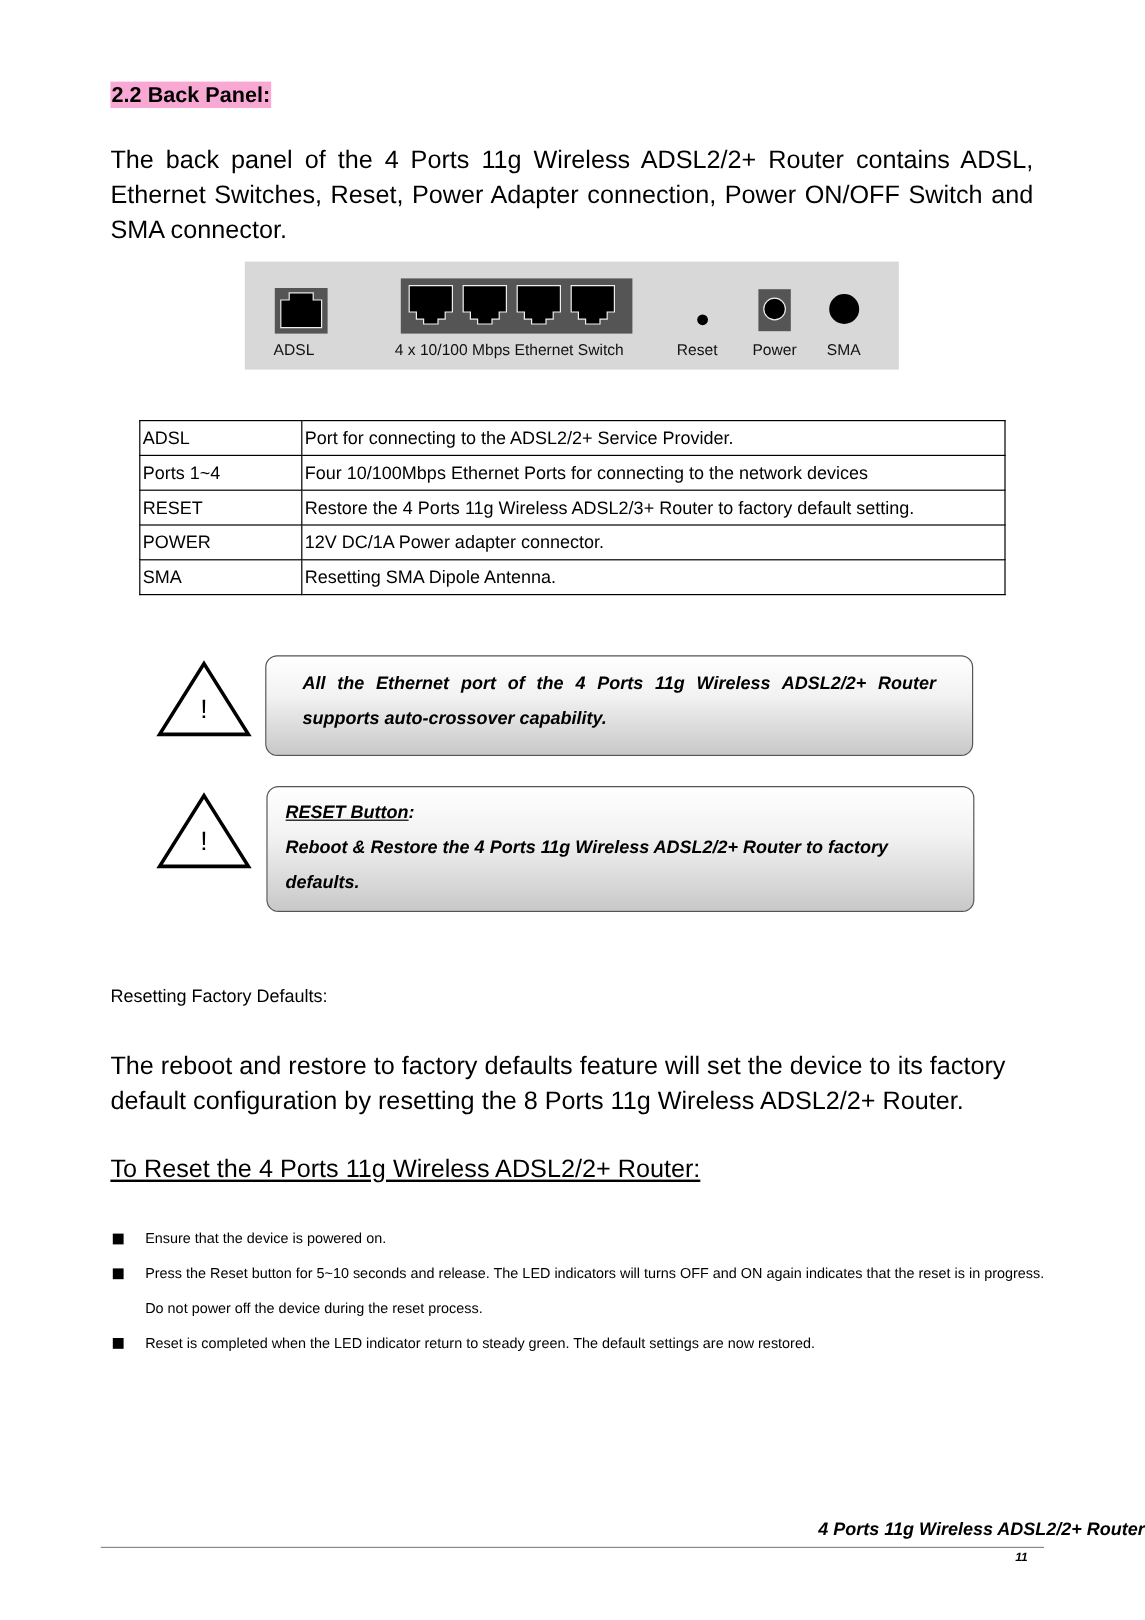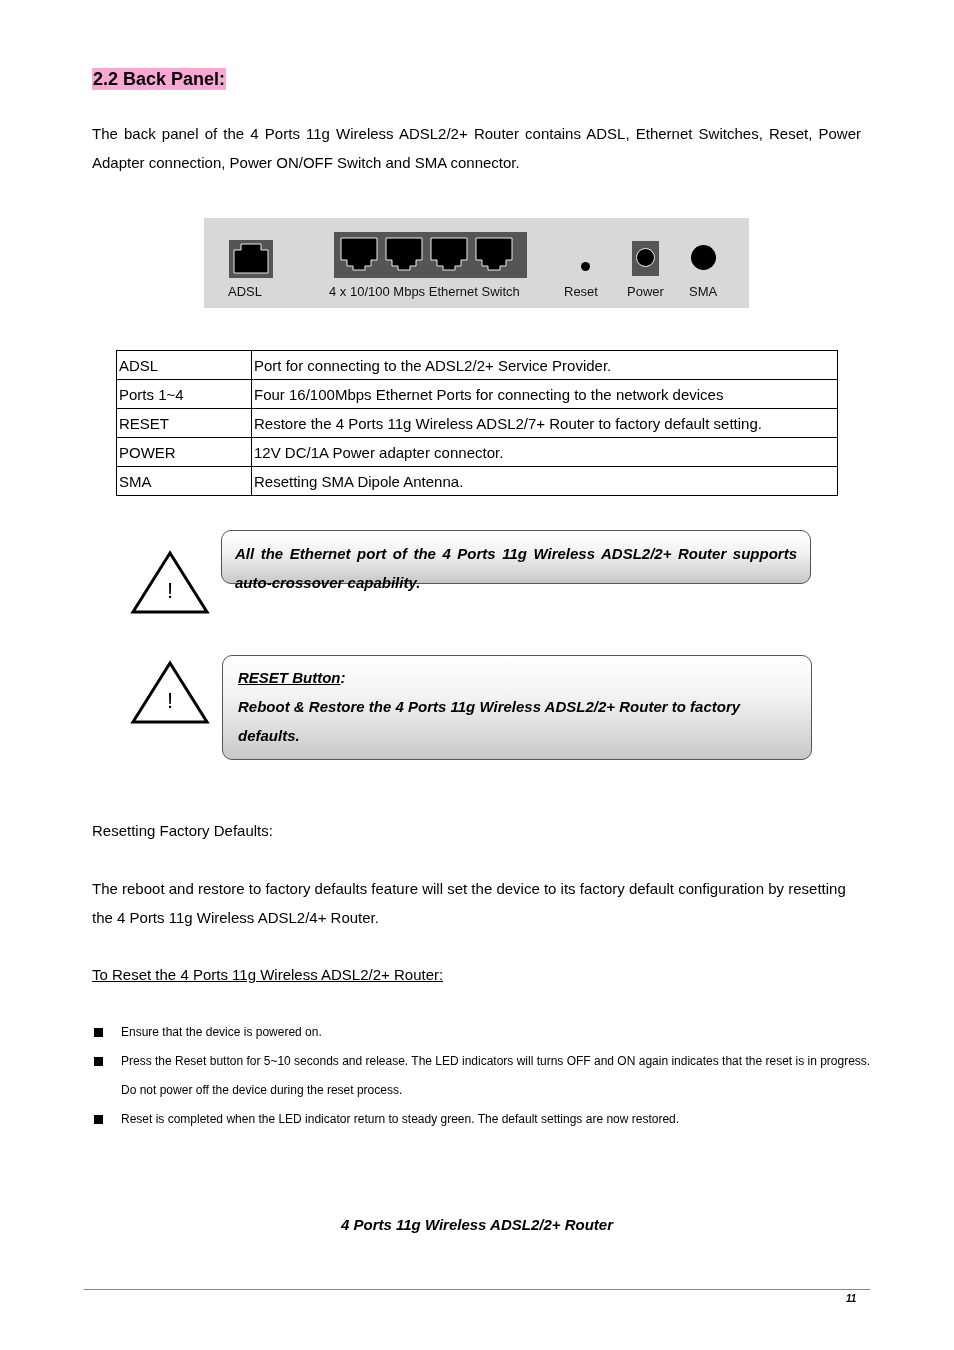--- a/index.html
+++ b/index.html
@@ -1,21 +1,21 @@
 <!DOCTYPE html>
 <html><head>
 <meta charset="utf-8">
 <style>
   html, body { margin: 0; padding: 0; background: #ffffff; }
   body { width: 954px; height: 1350px; position: relative; overflow: hidden;
          font-family: "Liberation Sans", sans-serif; color: #000; }
   .abs { position: absolute; }
   .heading { left: 92px; top: 68px; font-size: 18px; font-weight: bold;
              background: #f9a8d4; padding: 0 1px; line-height: 22px; }
-  .para { left: 92px; width: 769px; font-size: 15px; line-height: 29px; text-align: justify; }
+  .para { left: 92px; width: 769px; font-size: 21px; line-height: 29px; text-align: justify; }
   .panel { left: 204px; top: 218px; width: 545px; height: 90px; background: #d8d8d8; }
   .panel .lbl { position: absolute; top: 66px; font-size: 13px; color: #111; }
   .adsl-port { position: absolute; left: 25px; top: 22px; width: 44px; height: 38px; background: #555; }
   .switch { position: absolute; left: 130px; top: 14px; width: 193px; height: 46px; background: #555; }
   .rj { position: absolute; top: 4px; width: 40px; height: 36px; }
   .reset-dot { position: absolute; left: 377px; top: 44px; width: 9px; height: 9px; border-radius: 50%; background: #000; }
   .power-jack { position: absolute; left: 428px; top: 23px; width: 27px; height: 35px; background: #555; }
   .power-jack i { position: absolute; left: 4px; top: 7px; width: 17px; height: 17px; border-radius: 50%; background: #000; border: 1px solid #eee; }
   .sma { position: absolute; left: 487px; top: 27px; width: 25px; height: 25px; border-radius: 50%; background: #000; }
   table.spec { position: absolute; left: 116px; top: 350px; width: 722px; border-collapse: collapse; font-size: 15px; }
@@ -23,21 +23,21 @@
   table.spec td.k { width: 130px; }
   .note { position: absolute; left: 221px; width: 590px; border: 1px solid #555; border-radius: 10px;
           background: linear-gradient(#ffffff 0%, #f2f2f2 40%, #c8c8c8 100%);
           font-size: 15px; font-weight: bold; font-style: italic; line-height: 29px; box-sizing: border-box; }
   .warn { position: absolute; left: 130px; width: 80px; height: 74px; }
   .sub-heading { left: 92px; top: 820px; font-size: 15px; font-weight: normal; line-height: 22px; }
   .bullet-list { position: absolute; left: 92px; top: 1018px; width: 790px; margin: 0; padding: 0; list-style: none; font-size: 12px; line-height: 29px; }
   .bullet-list li { position: relative; padding-left: 29px; }
   .bullet-list li .sq { position: absolute; left: 2px; top: 10px; width: 9px; height: 9px; background: #000; }
   .footer-rule { left: 84px; top: 1289px; width: 786px; height: 1px; background: #888; }
-  .footer-title { left: 0; width: 954px; top: 1216px; text-align: center; font-size: 15px; font-weight: bold; font-style: italic; line-height: 18px; }
+  .footer-title { left: 0; width: 954px; top: 1266px; text-align: right; font-size: 15px; font-weight: bold; font-style: italic; line-height: 18px; }
   .footer-page { left: 846px; top: 1290px; font-size: 10px; font-weight: bold; font-style: italic; line-height: 18px; }
 </style>
 </head>
 <body>
 
 <div class="abs heading">2.2 Back Panel:</div>
 <div class="abs para" style="top:119px;">The back panel of the 4 Ports 11g Wireless ADSL2/2+ Router contains ADSL, Ethernet Switches, Reset, Power Adapter connection, Power ON/OFF Switch and SMA connector.</div>
 
 <div class="abs panel">
   <div class="adsl-port">
@@ -72,60 +72,60 @@
 </div>
 
 <table class="spec">
   <tbody>
       <tr>
     <td class="k">ADSL</td>
     <td>Port for connecting to the ADSL2/2+ Service Provider.</td>
   </tr>
   <tr>
     <td class="k">Ports 1~4</td>
-    <td>Four 16/100Mbps Ethernet Ports for connecting to the network devices</td>
+    <td>Four 10/100Mbps Ethernet Ports for connecting to the network devices</td>
   </tr>
   <tr>
     <td class="k">RESET</td>
-    <td>Restore the 4 Ports 11g Wireless ADSL2/7+ Router to factory default setting.</td>
+    <td>Restore the 4 Ports 11g Wireless ADSL2/3+ Router to factory default setting.</td>
   </tr>
   <tr>
     <td class="k">POWER</td>
     <td>12V DC/1A Power adapter connector.</td>
   </tr>
   <tr>
     <td class="k">SMA</td>
     <td>Resetting SMA Dipole Antenna.</td>
   </tr>
 </tbody>
   </table>
 
 <div class="warn" style="top:550px;">
   <svg width="80" height="74" viewBox="0 0 80 74">
       <path d="M40 3 L77 62 H3 Z" fill="#fff" stroke="#000" stroke-width="3" stroke-linejoin="miter"></path>
       <text x="40" y="48" font-size="22" text-anchor="middle" font-family="Liberation Sans, sans-serif">!</text>
     </svg>
 </div>
-<div class="note" style="top:530px; height:54px; padding:8px 13px; text-align:justify;">
+<div class="note" style="top:546px; height:84px; padding:8px 30px; text-align:justify;">
   <span>All the Ethernet port of the 4 Ports 11g Wireless ADSL2/2+ Router supports auto-crossover capability.</span>
 </div>
 
 <div class="warn" style="top:660px;">
   <svg width="80" height="74" viewBox="0 0 80 74">
       <path d="M40 3 L77 62 H3 Z" fill="#fff" stroke="#000" stroke-width="3" stroke-linejoin="miter"></path>
       <text x="40" y="48" font-size="22" text-anchor="middle" font-family="Liberation Sans, sans-serif">!</text>
     </svg>
 </div>
 <div class="note" style="top:655px; left:222px; height:105px; padding:7px 15px;">
   <div><span style="text-decoration:underline;text-align:right;">RESET Button</span><span>:</span></div>
   <div>Reboot &amp; Restore the 4 Ports 11g Wireless ADSL2/2+ Router to factory defaults.</div>
 </div>
 
 <div class="abs sub-heading">Resetting Factory Defaults:</div>
-<div class="abs para" style="top:874px; text-align:left;">The reboot and restore to factory defaults feature will set the device to its factory default configuration by resetting the 4 Ports 11g Wireless ADSL2/4+ Router.</div>
+<div class="abs para" style="top:874px; text-align:left;">The reboot and restore to factory defaults feature will set the device to its factory default configuration by resetting the 8 Ports 11g Wireless ADSL2/2+ Router.</div>
 <div class="abs para" style="top:960px;text-decoration:underline;">To Reset the 4 Ports 11g Wireless ADSL2/2+ Router:</div>
 
 <ul class="bullet-list">
   <li><span class="sq"></span><span>Ensure that the device is powered on.</span></li>
   <li><span class="sq"></span><span>Press the Reset button for 5~10 seconds and release. The LED indicators will turns OFF and ON again indicates that the reset is in progress. Do not power off the device during the reset process.</span></li>
   <li><span class="sq"></span><span>Reset is completed when the LED indicator return to steady green. The default settings are now restored.</span></li>
 </ul>
 
 <div class="abs footer-rule"></div>
 <div class="abs footer-title">4 Ports 11g Wireless ADSL2/2+ Router</div>

